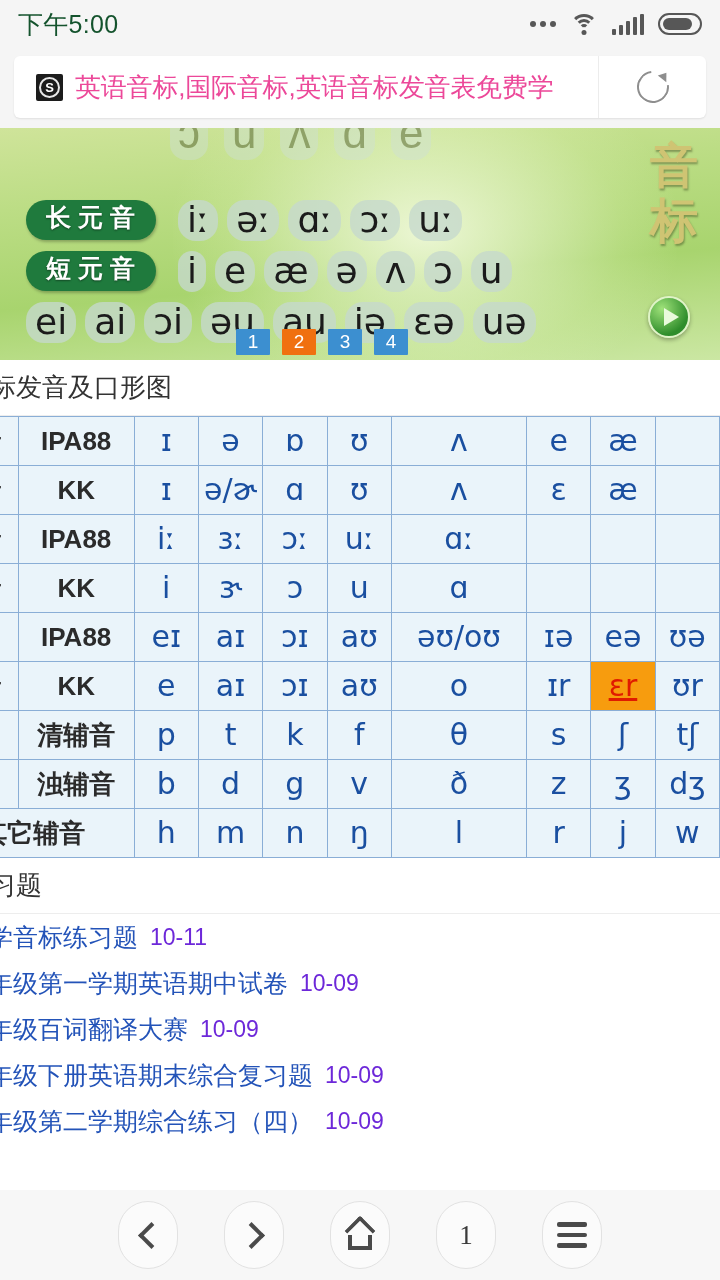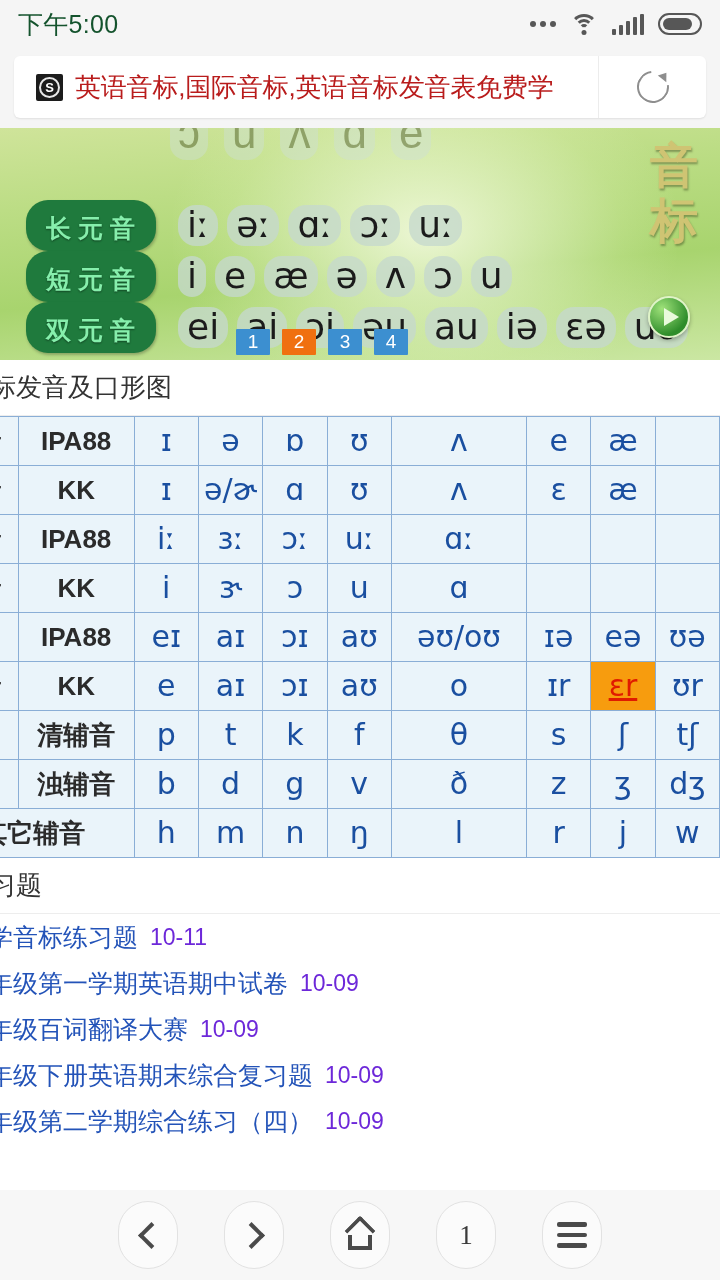--- a/index.html
+++ b/index.html
@@ -53,21 +53,21 @@
   .favicon {
     width: 27px; height: 27px; background: #1c1c1c; border-radius: 2px; flex: 0 0 auto;
     display: flex; align-items: center; justify-content: center; position: relative;
   }
   .favicon .ring {
     width: 21px; height: 21px; border-radius: 50%; border: 2px solid #e8e8e8;
     display: flex; align-items: center; justify-content: center;
     font-size: 13px; color: #ffffff; font-weight: 700; line-height: 1;
   }
   .url-title {
-    font-size: 26px; color: #b91c1c; white-space: nowrap; overflow: hidden;
+    font-size: 26px; color: #ec4899; white-space: nowrap; overflow: hidden;
     letter-spacing: -.2px;
     text-align: center;
   }
   .reload-cell {
     width: 108px; border-left: 1px solid #ececec;
     display: flex; align-items: center; justify-content: center;
   }
   .reload-icon { width: 32px; height: 32px; position: relative; }
   .reload-icon .arc {
     position: absolute; inset: 0; border-radius: 50%;
@@ -98,22 +98,22 @@
     font-size: 44px; color: #5c6b3d; opacity: .55;
   }
   .ban-rowtop span {
     background: rgba(205,222,212,.8); border-radius: 16px; padding: 2px 8px;
   }
   .ban-row { position: absolute; left: 26px; display: flex; align-items: center; gap: 22px; }
   .ban-row.r1 { top: 72px; }
   .ban-row.r2 { top: 123px; }
   .ban-row.r3 { top: 174px; }
   .ban-tag {
-    background: #1f7a3d; color: #86efac; font-size: 25px; font-weight: 700;
-    letter-spacing: 7px; padding: 12px 14px 6px 20px; border-radius: 22px;
+    background: #1f7a3d; color: #ffffff; font-size: 25px; font-weight: 700;
+    letter-spacing: 7px; padding: 1px 14px 6px 20px; border-radius: 22px;
     box-shadow: 1px 2px 3px rgba(0,0,0,.25); min-width: 128px; text-align: center;
     text-shadow: 0 1px 2px rgba(0,0,0,.45);
   }
   .ban-syms { display: flex; gap: 9px; }
   .ban-syms span {
     background: rgba(197,216,205,.78); border-radius: 18px; padding: 1px 9px;
     font-size: 36px; color: #1b1b1b; line-height: 1.08;
     font-family: "DejaVu Sans", sans-serif;
   }
   .ban-hz {
@@ -281,21 +281,20 @@
           <span>e</span>
           <span>æ</span>
           <span>ə</span>
           <span>ʌ</span>
           <span>ɔ</span>
           <span>u</span>
         </span>
       </div>
 
       <div class="ban-row r3">
-        <span class="ban-tag">双元音</span>
         <span class="ban-syms">
           <span>ei</span>
           <span>ai</span>
           <span>ɔi</span>
           <span>əu</span>
           <span>au</span>
           <span>iə</span>
           <span>ɛə</span>
           <span>uə</span>
         </span>

